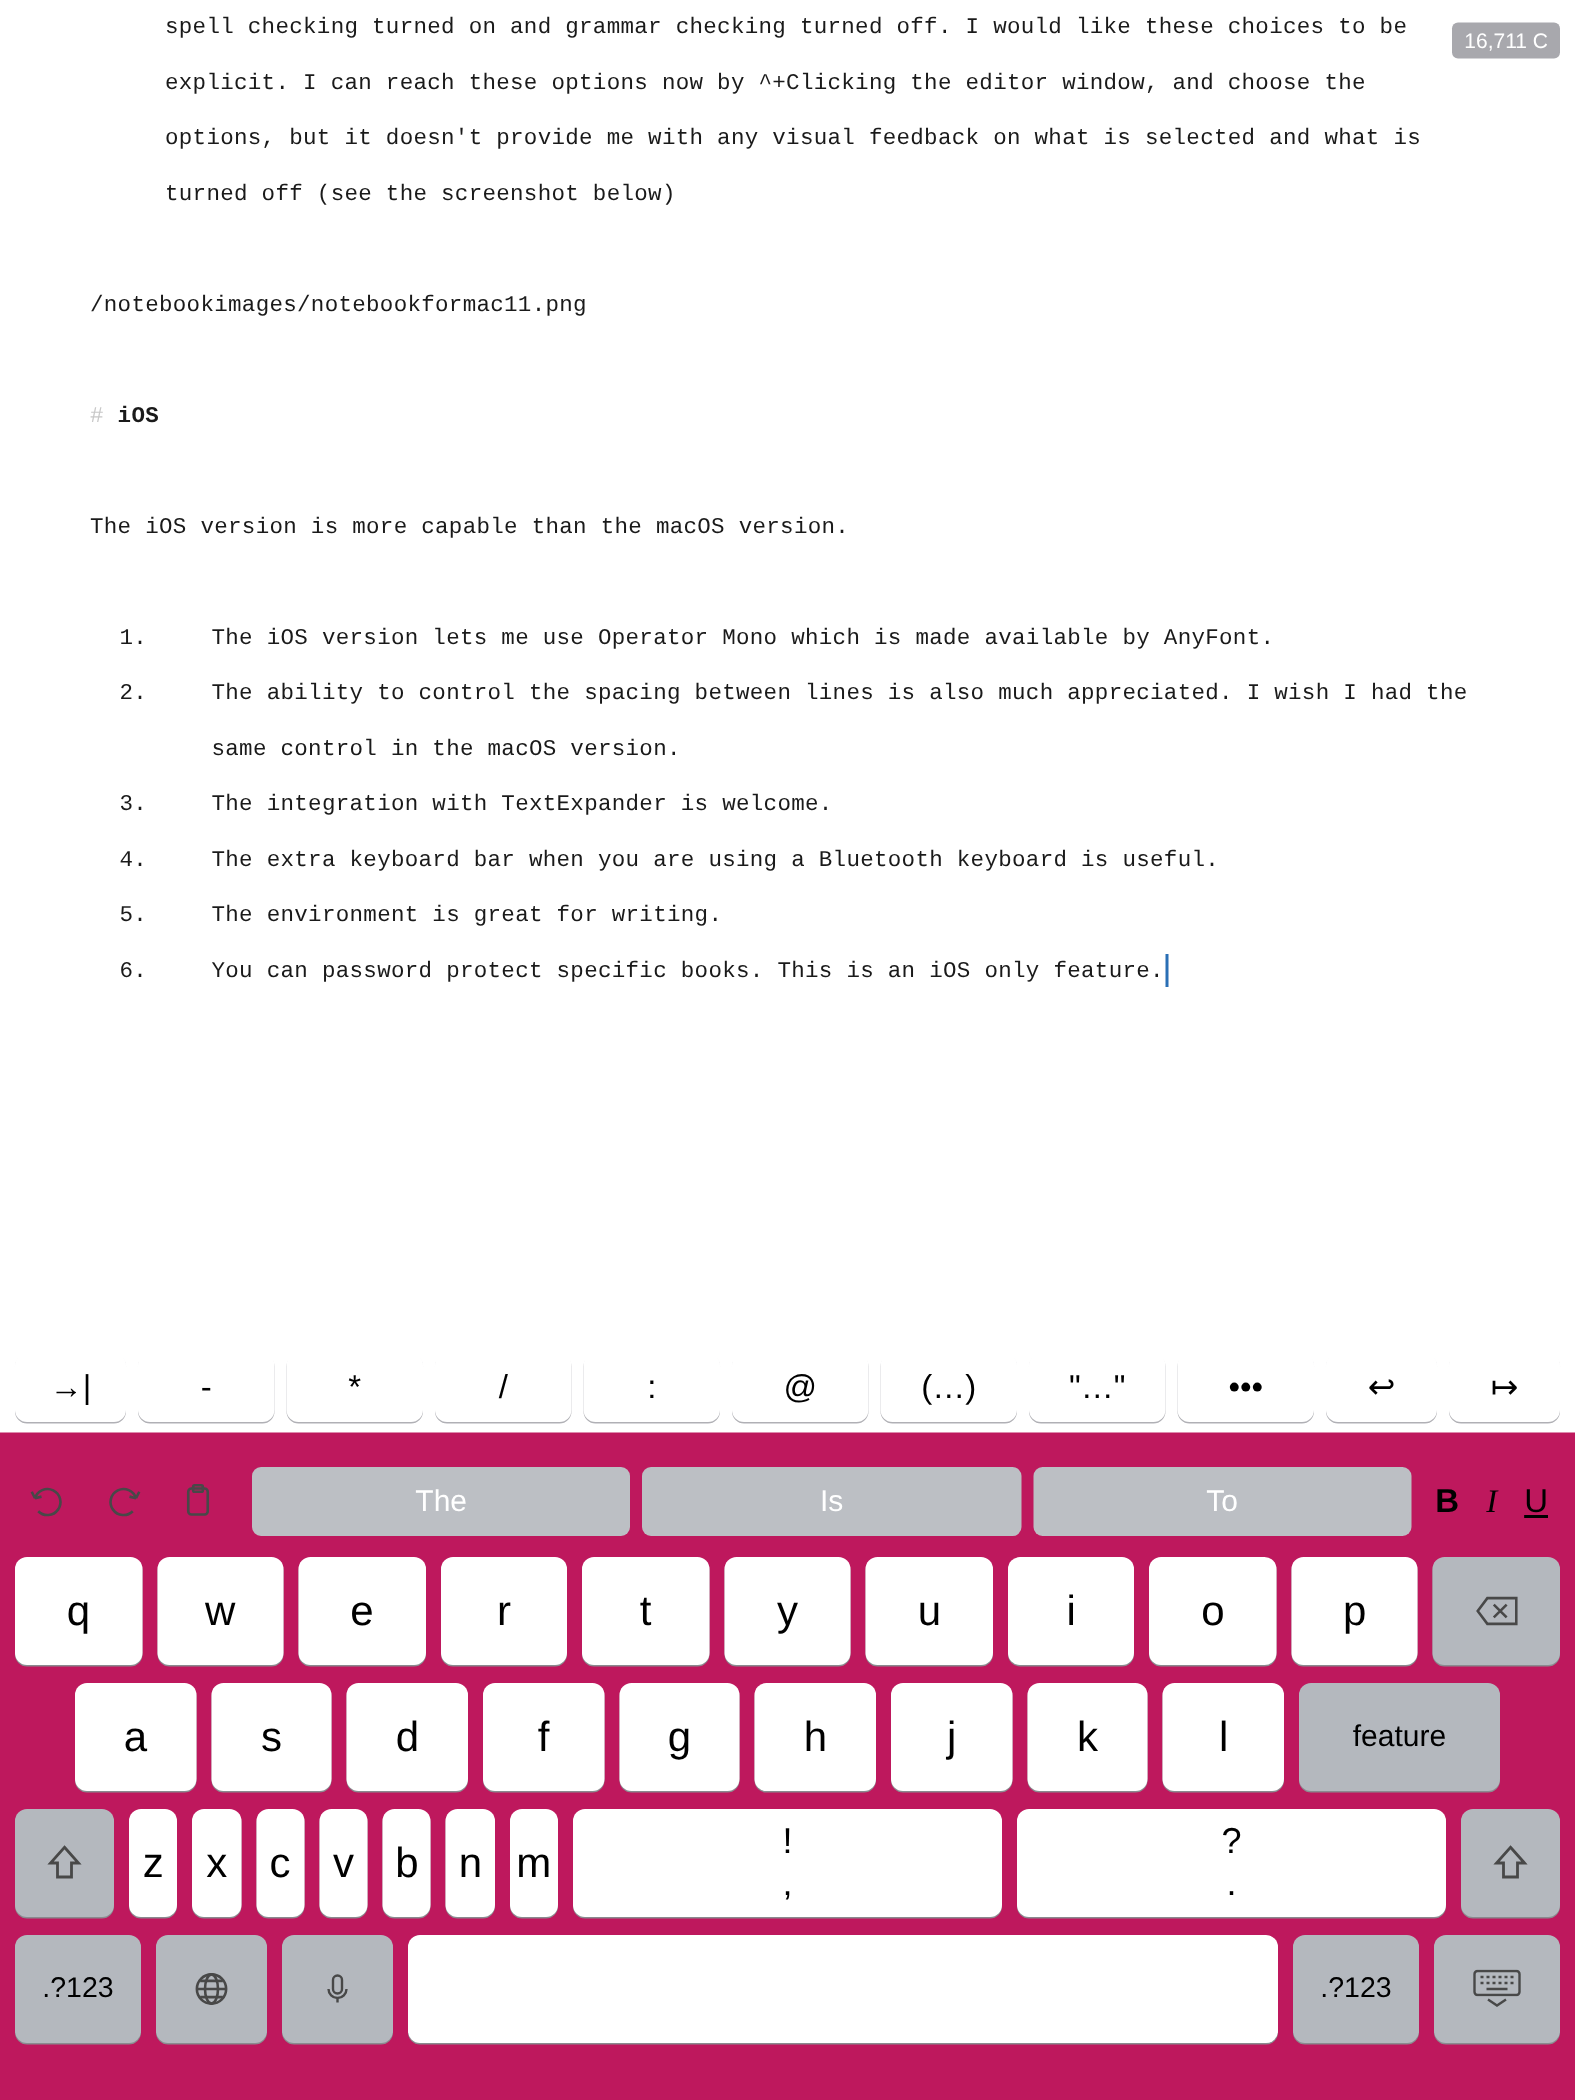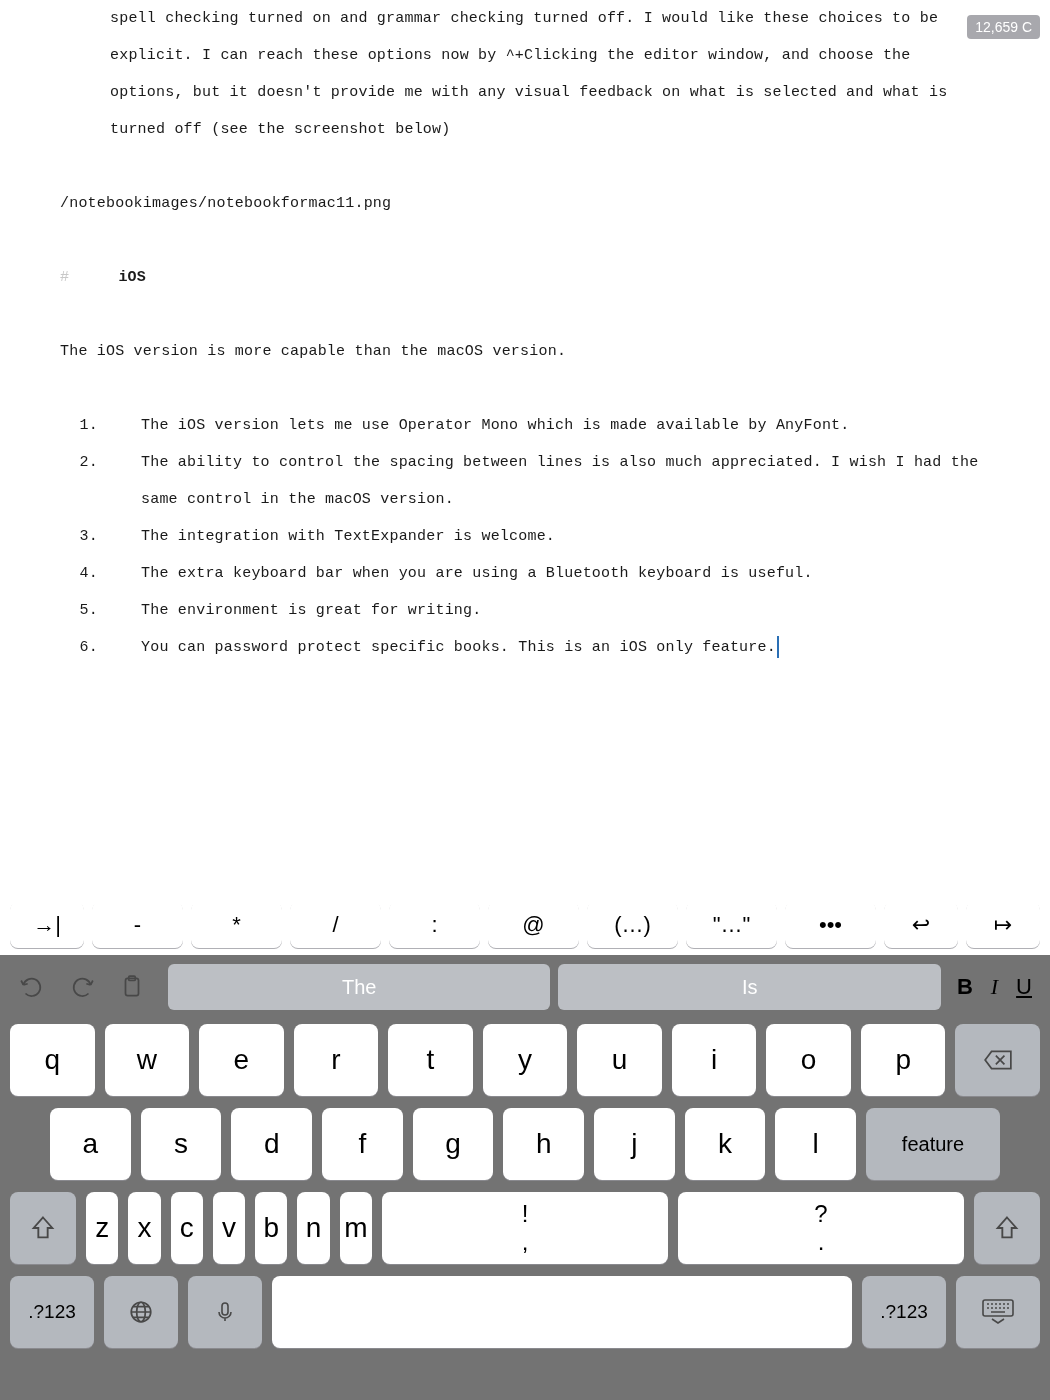--- a/index.html
+++ b/index.html
@@ -4,33 +4,33 @@
 <style>
   * { margin: 0; padding: 0; box-sizing: border-box; }
   html, body { width: 1050px; height: 1400px; overflow: hidden; font-family: "Courier New", monospace; background: #fff; }
   .editor { width: 100%; height: 920px; overflow: hidden; padding: 0 60px 0 60px; position: relative; }
   .badge { position: absolute; top: 15px; right: 10px; background: #a8a8ad; color: #fff; font-family: -apple-system, sans-serif; font-size: 14px; padding: 4px 8px; border-radius: 4px; }
   .content { font-size: 15px; line-height: 37px; color: #1a1a1a; letter-spacing: 0.2px; }
   .para { margin-bottom: 37px; }
   .indent { padding-left: 50px; }
   .heading-line { margin-bottom: 37px; }
   .hash { color: #c8c8c8; }
-  .heading { font-weight: bold; margin-left: 40px; }
+  .heading { font-weight: bold; }
   .list-item { display: flex; }
   .list-num { width: 50px; text-align: right; padding-right: 12px; flex-shrink: 0; }
   .list-text { flex: 1; margin-left: 31px; }
   .cursor { display: inline-block; width: 2px; height: 22px; background: #2a6fb5; vertical-align: middle; margin-left: 1px; }
 
   
   .acc-bar { position: absolute; left:0; right:0; bottom: 445px; height: 60px; background: transparent; display:flex; align-items:center; padding: 0 10px; gap:8px; }
   .acc-btn { flex:1; height:46px; background:#fff; border-radius:8px; box-shadow: 0 1px 0 #b0b0b5; display:flex; align-items:center; justify-content:center; font-family:-apple-system,sans-serif; font-size:22px; color:#000; }
   .acc-btn.small { flex: 0 0 74px; }
 
   
-  .keyboard { position:absolute; bottom:0; left:0; right:0; height:445px; background:#737373; padding: 5px 6px 6px 6px; font-family:-apple-system,sans-serif; }
+  .keyboard { position:absolute; bottom:0; left:0; right:0; height:445px; background:#be185d; padding: 19px 6px 6px 6px; font-family:-apple-system,sans-serif; }
   .kb-top { display:flex; align-items:center; gap:10px; height:54px; margin-bottom:10px; padding: 0 6px; }
   .kb-ico { width:40px; height:40px; display:flex; align-items:center; justify-content:center; }
   .kb-ico svg { width:26px; height:26px; }
   .suggestions { flex:1; display:flex; gap:8px; padding:0 6px; }
   .sug { flex:1; height:46px; background:#bcbfc4; border-radius:6px; display:flex; align-items:center; justify-content:center; color:#fff; font-size:20px; }
   .fmt { display:flex; gap:18px; padding-right:6px; }
   .fmt span { font-size:22px; }
   .fmt .bold { font-weight:bold; }
   .fmt .ital { font-style:italic; font-family: Georgia, serif; }
   .fmt .under { text-decoration: underline; }
@@ -49,21 +49,21 @@
   .row2 .return { margin-left:auto; }
   .punct { display:flex; flex-direction:column; align-items:center; line-height:1; gap:4px; font-size:24px; }
   .kb-row4 { margin-bottom:0; }
 
   svg { stroke:#484848; fill:none; stroke-width:1.6; }
 </style>
 </head>
 <body>
 
 <div class="editor">
-  <div class="badge">12,659 C</div>
+  <div class="badge">16,711 C</div>
   <div class="content">
     <div class="para indent">spell checking turned on and grammar checking turned off. I would like these choices to be explicit. I can reach these options now by ^+Clicking the editor window, and choose the options, but it doesn't provide me with any visual feedback on what is selected and what is turned off (see the screenshot below)</div>
     <div class="para">/notebookimages/notebookformac11.png</div>
     <div class="heading-line">
       <span class="hash">#</span>
       <span class="heading">iOS</span>
     </div>
     <div class="para">The iOS version is more capable than the macOS version.</div>
     <div id="list">
         <div class="list-item">
@@ -124,20 +124,21 @@
       </div>
     <div class="kb-ico">
         <svg viewBox="0 0 24 24">
           <rect x="6" y="4" width="12" height="16" rx="2"></rect>
           <rect x="9" y="2" width="6" height="4" rx="1"></rect>
         </svg>
       </div>
     <div class="suggestions">
       <div class="sug">The</div>
       <div class="sug">Is</div>
+      <div class="sug">To</div>
     </div>
     <div class="fmt">
       <span class="bold">B</span>
       <span class="ital">I</span>
       <span class="under">U</span>
     </div>
   </div>
 
   <div class="kb-row" id="kr1">
       <div class="key">q</div>

